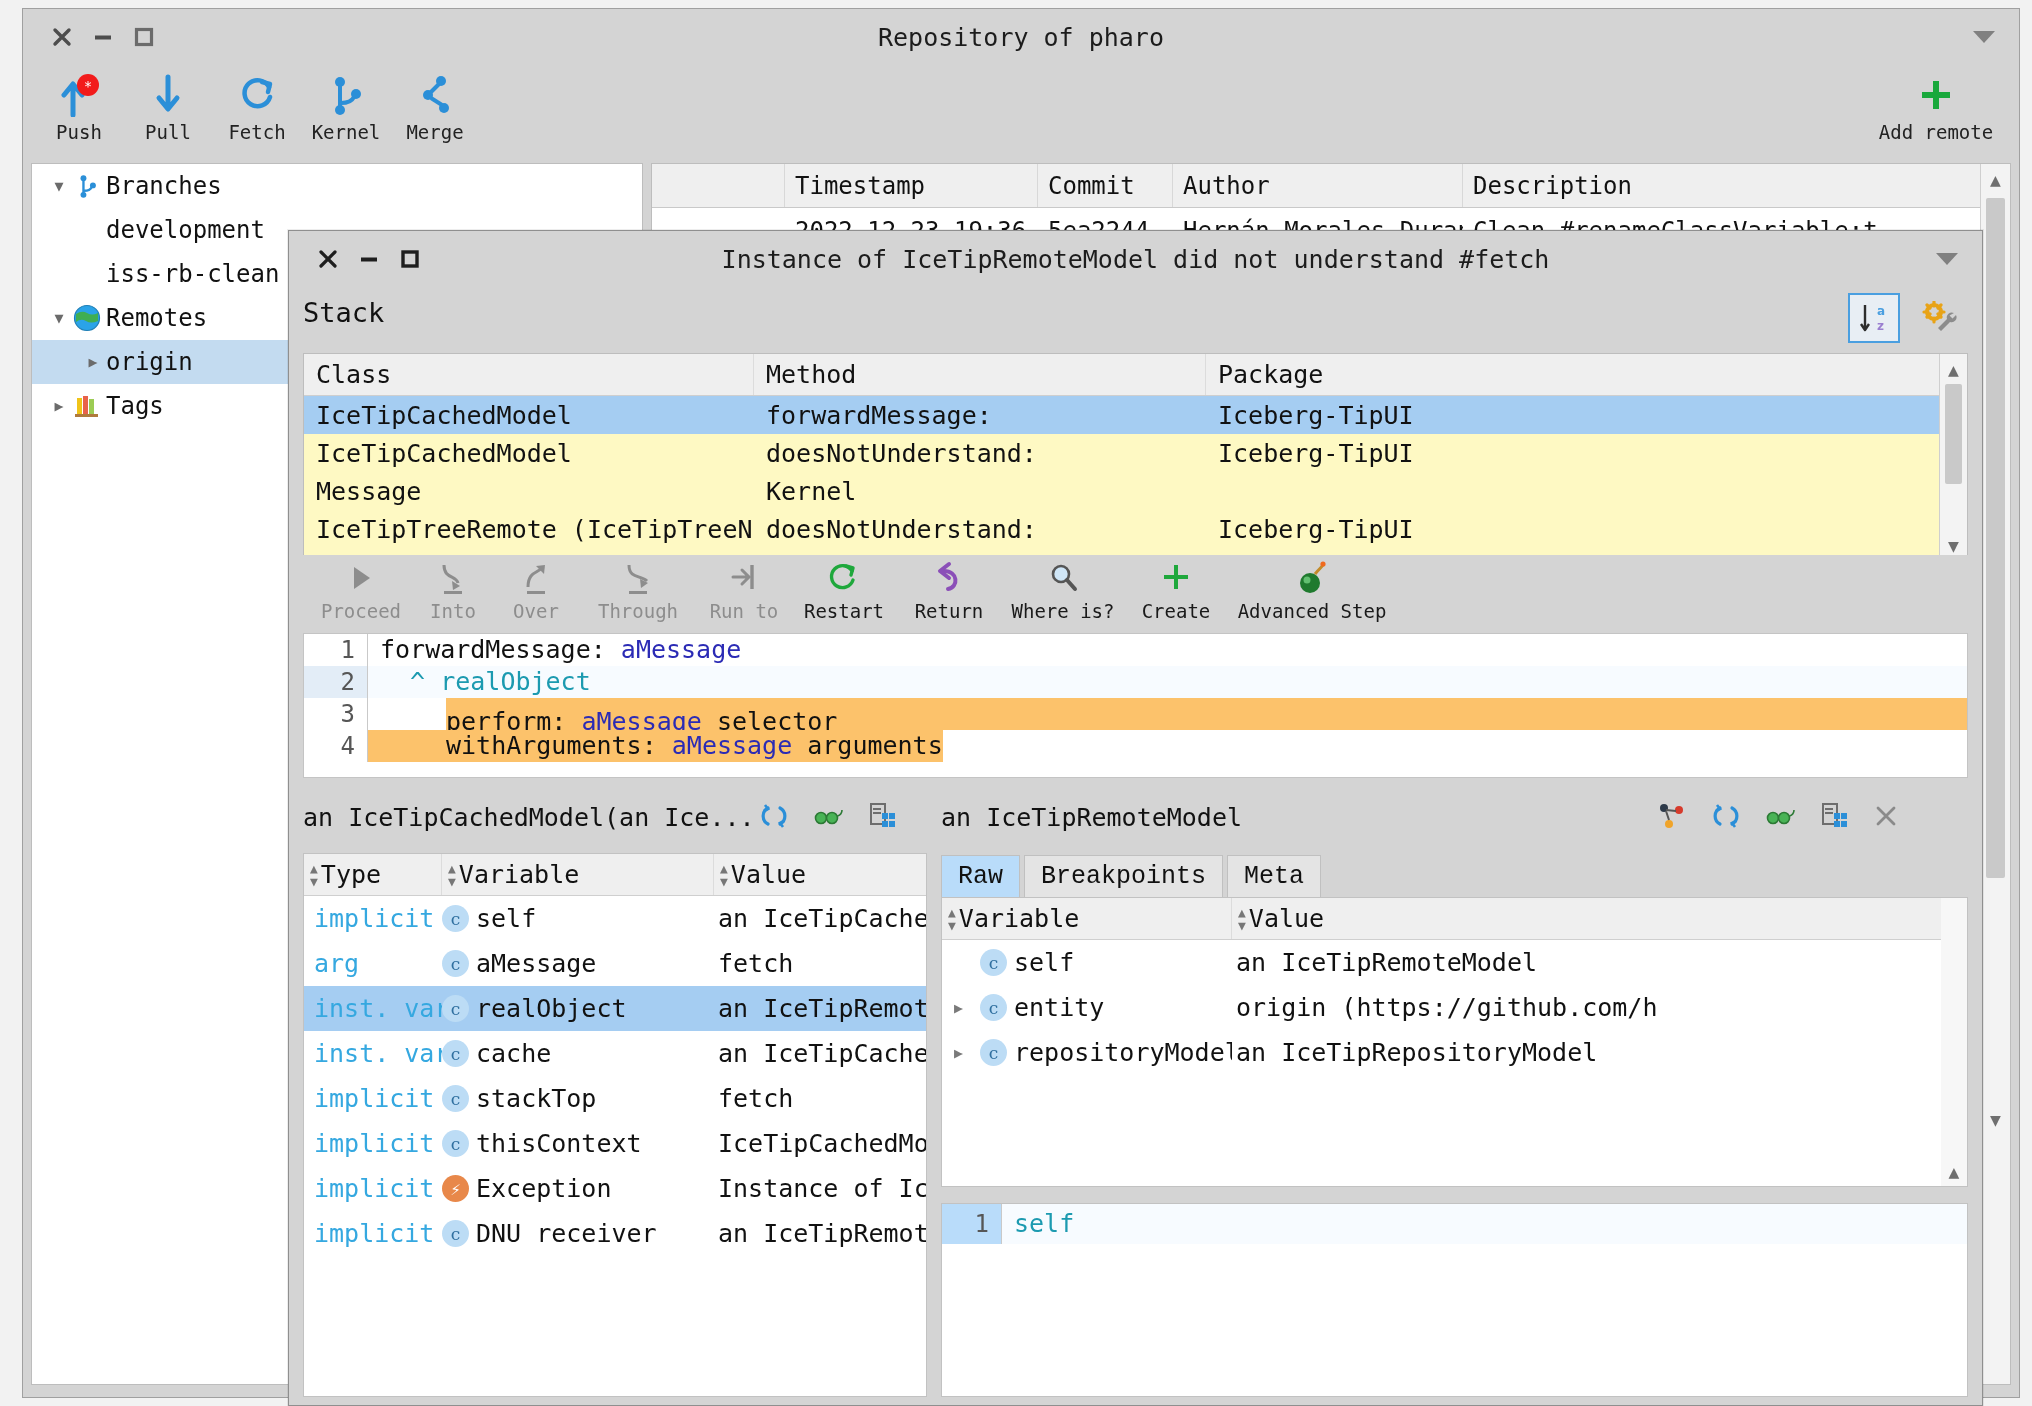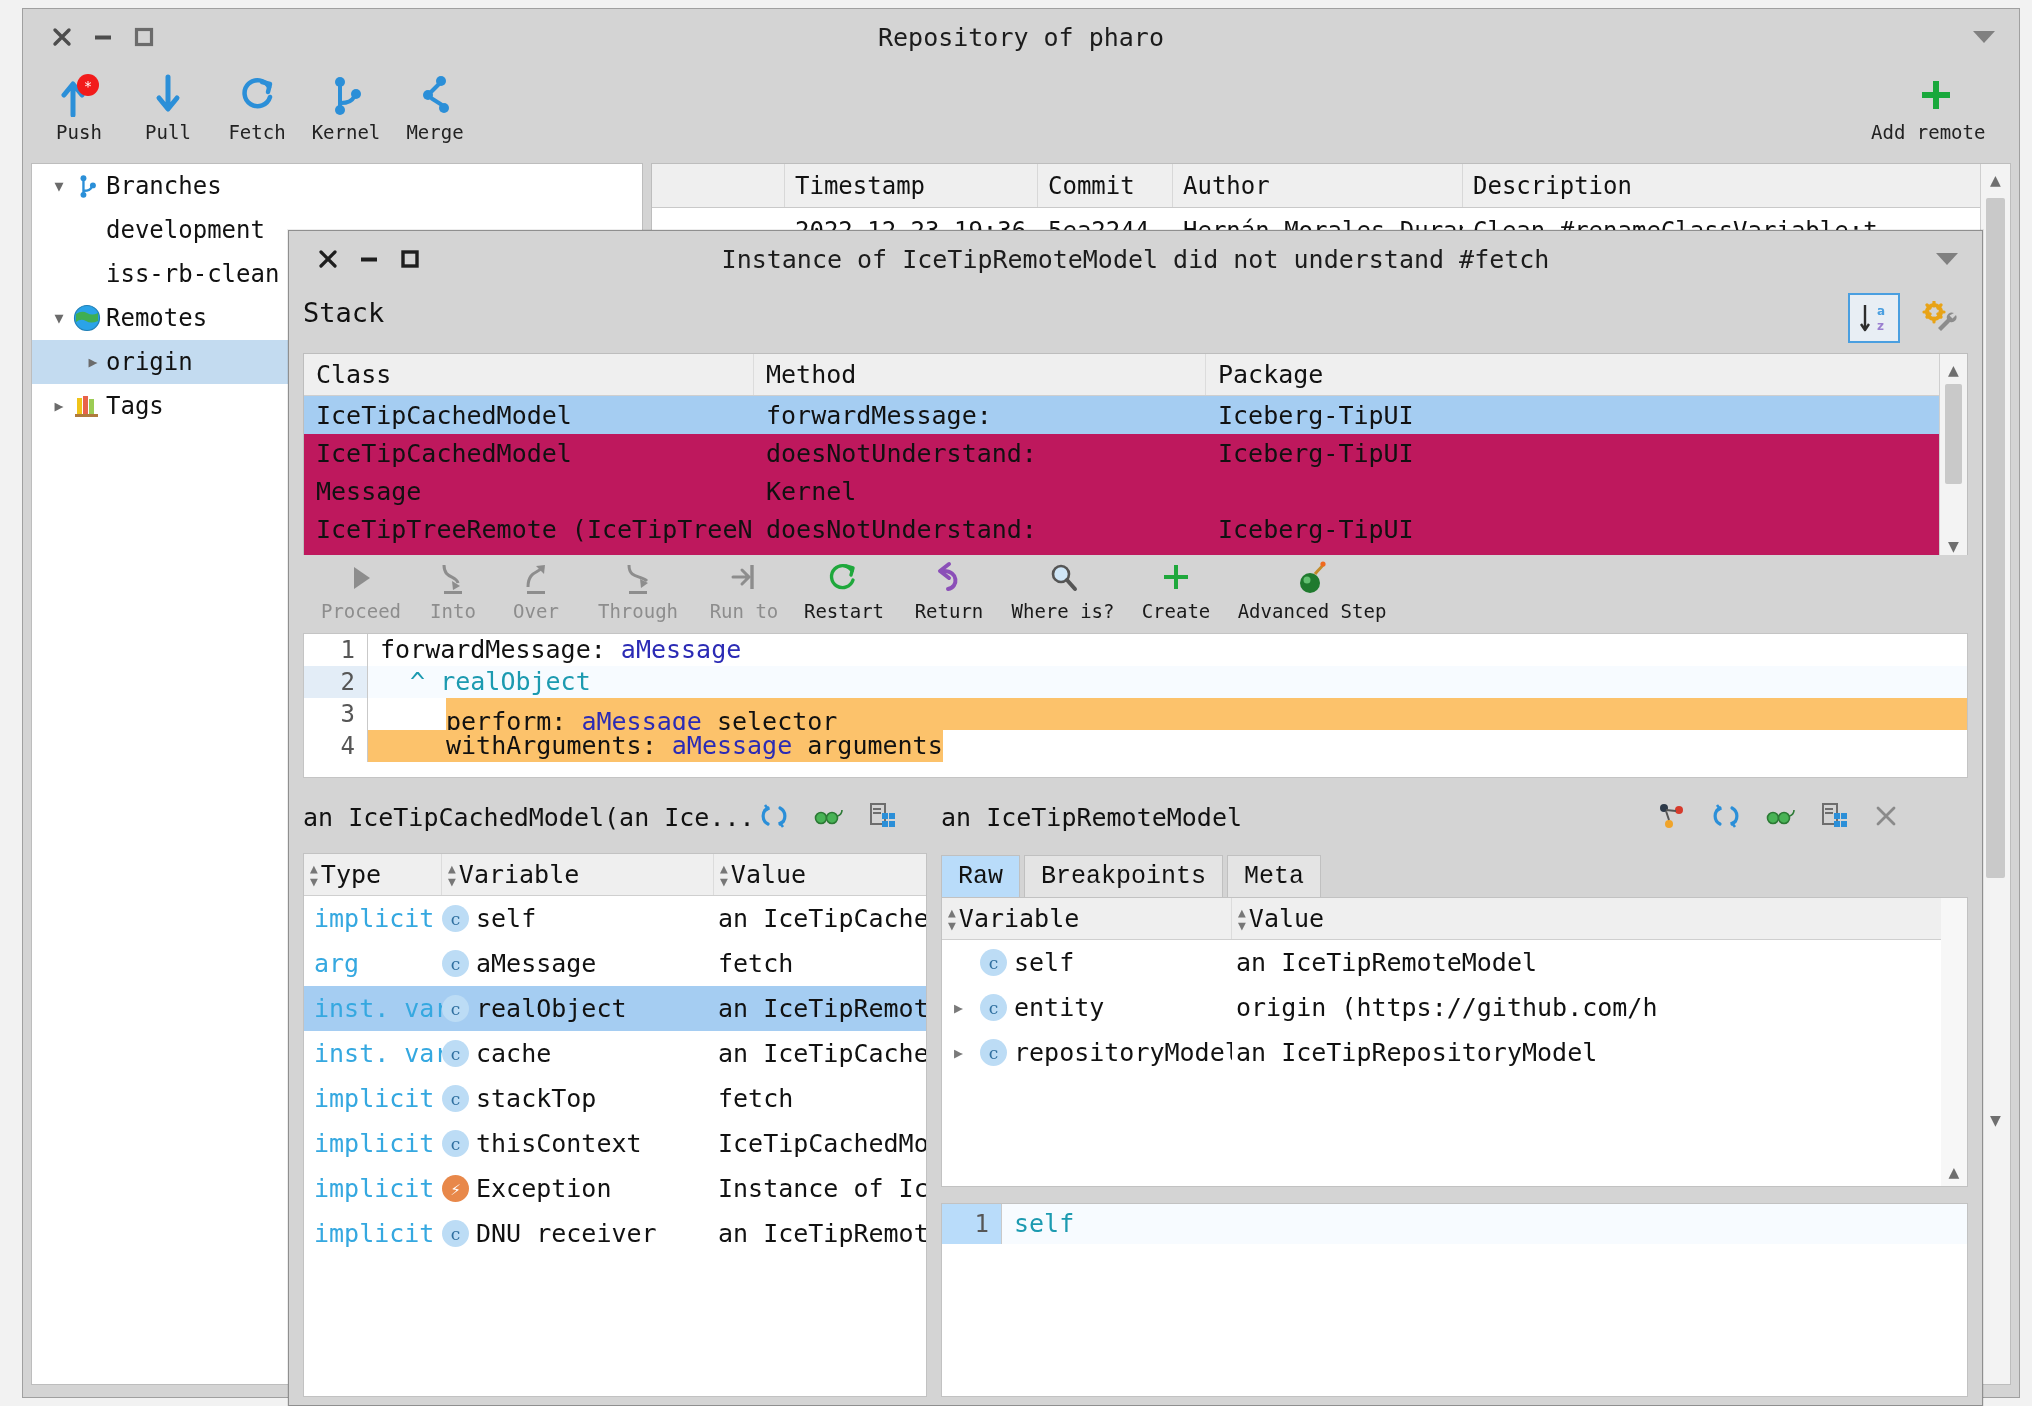--- a/index.html
+++ b/index.html
@@ -27,21 +27,21 @@
   .wb-close svg, .wb-min svg, .wb-max svg { display:block; }
   .menu-caret { position:absolute; right:24px; top:0; height:56px; display:flex; align-items:center; }
   .caret-dn { width:0;height:0;border-left:11px solid transparent;border-right:11px solid transparent;border-top:12px solid #808080; }
 
   
   #repo-window { left:22px; top:8px; width:1998px; height:1390px; border:1px solid #a0a0a0; background:#d4d4d4; }
   #repo-toolbar { position:absolute; left:0; top:56px; width:100%; height:96px; background:#d4d4d4; }
   .tb-item { position:absolute; top:6px; width:96px; text-align:center; cursor:pointer; }
   .tb-ico { height:46px; display:flex; align-items:flex-end; justify-content:center; position:relative; }
   .tb-lbl { font-size:19px; color:#222; margin-top:4px; }
-  .tb-addremote { position:absolute; right:18px; top:6px; width:130px; text-align:left; }
+  .tb-addremote { position:absolute; right:18px; top:6px; width:130px; text-align:center; }
 
   
   #repo-body { position:absolute; left:0; top:152px; right:0; bottom:0; }
   #branch-tree {
     position:absolute; left:8px; top:2px; width:612px; bottom:12px;
     background:#ffffff; border:1px solid #bdbdbd;
   }
   .tree-row { height:44px; display:flex; align-items:center; font-size:24px; color:#111; padding-left:14px; }
   .tree-row.sel { background:#c3dbf0; }
   .tri { width:26px; display:inline-block; text-align:center; font-size:15px; color:#6b6b6b; }
@@ -73,21 +73,21 @@
   }
   #dbg-titlebar { height:56px; position:relative; }
   #dbg-stackhdr { position:absolute; left:0; top:56px; height:66px; width:100%; }
   .stack-label { position:absolute; left:14px; top:10px; font-size:27px; color:#111; }
   .stack-tools { position:absolute; right:16px; top:6px; display:flex; align-items:center; gap:14px; }
   .tool-btn { width:52px; height:50px; display:flex; align-items:center; justify-content:center; }
   .tool-btn.active { border:2px solid #4a9fe0; background:#e8eef4; }
 
   #stack-table {
     position:absolute; left:14px; top:122px; right:14px; height:208px;
-    background:#be185d; border:1px solid #bdbdbd; overflow:hidden;
+    background:#fef9c3; border:1px solid #bdbdbd; overflow:hidden;
   }
   .st-head { display:flex; height:42px; background:#efefef; border-bottom:1px solid #cfcfcf; }
   .st-head div { font-size:25px; color:#111; display:flex; align-items:center; padding-left:12px; border-right:1px solid #dcdcdc; }
   .s-class { width:450px; } .s-method { width:452px; } .s-pkg { flex:1; border-right:none !important; }
   .st-row { display:flex; height:38px; align-items:center; }
   .st-row.sel { background:#a5cdf2; }
   .st-row div { font-size:25px; color:#111; padding-left:12px; white-space:nowrap; overflow:hidden; }
 
   #dbg-toolbar { position:absolute; left:14px; top:324px; right:14px; height:78px; background:#d4d4d4; }
   .db-item { position:absolute; top:0; text-align:center; }

